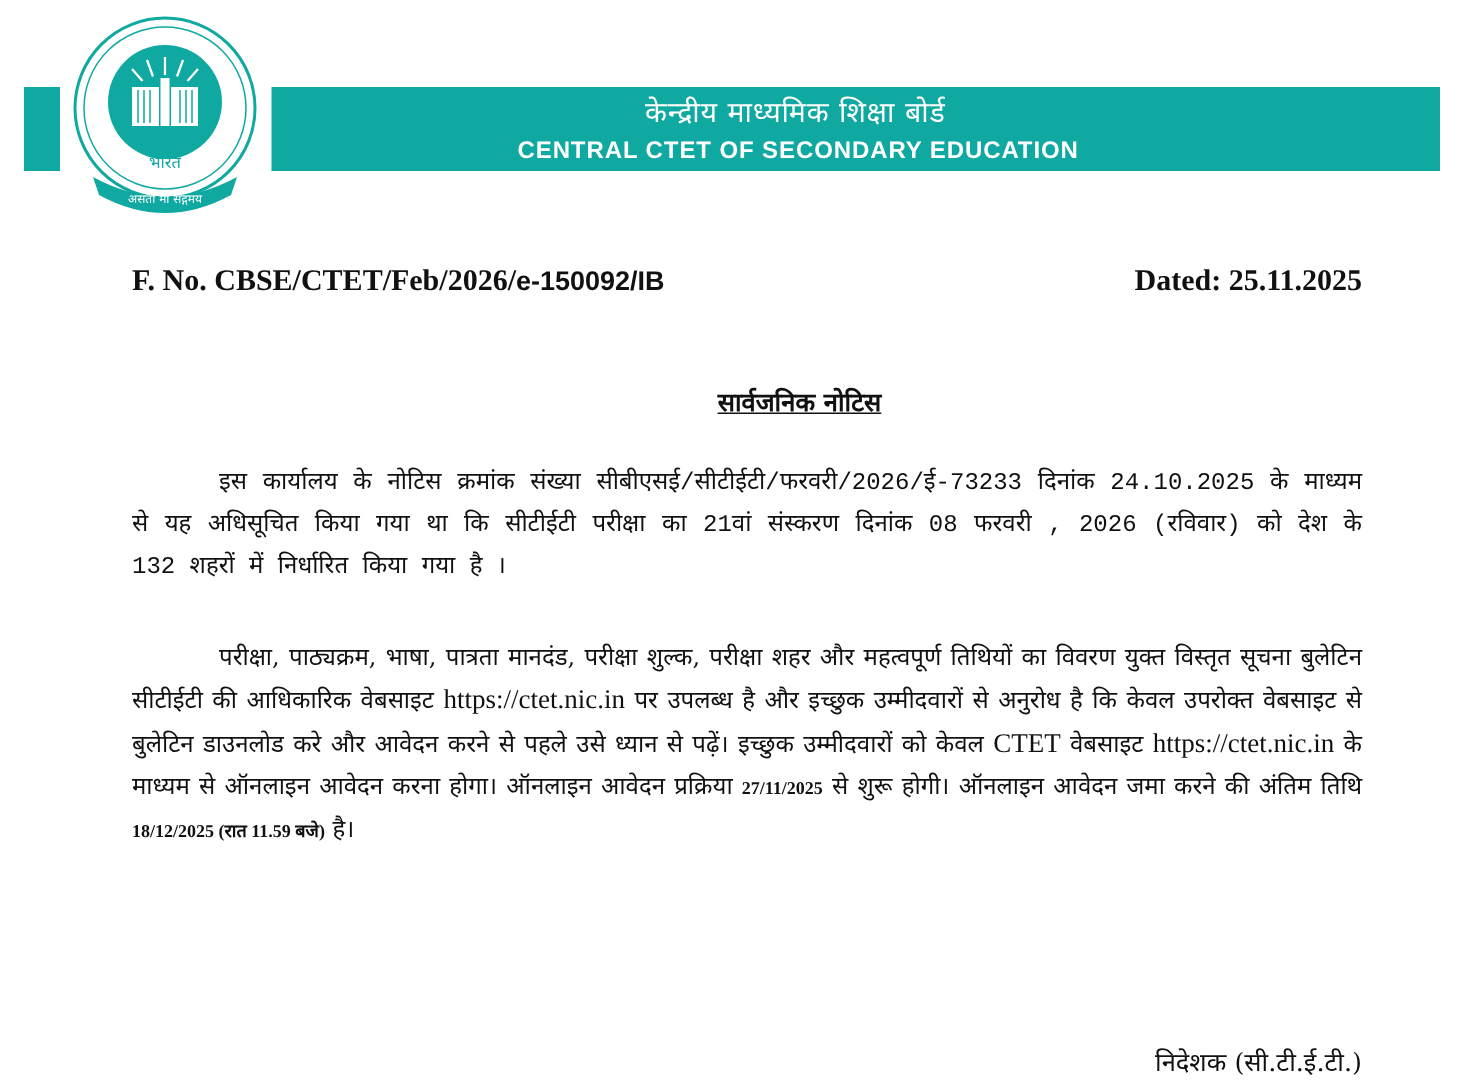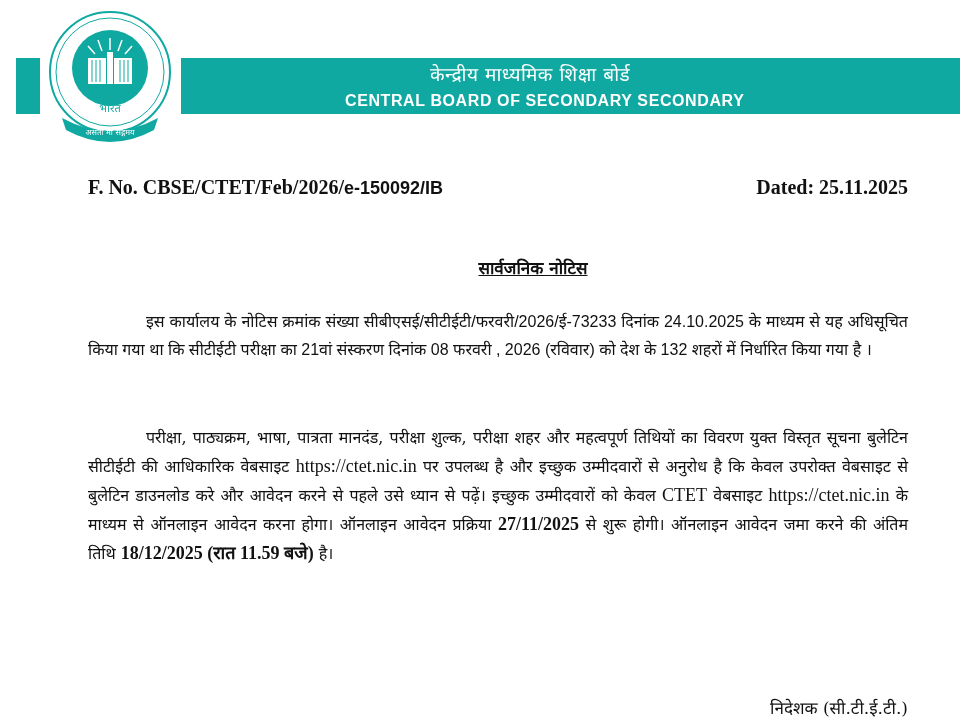--- a/index.html
+++ b/index.html
@@ -6,34 +6,34 @@
   body { width:976px; height:724px; position:relative; overflow:hidden; font-family:"Liberation Serif", serif; color:#111; }
   .band-left { position:absolute; left:16px; top:58px; width:24px; height:56px; background:#0fa9a2; }
   .band-main { position:absolute; left:181px; top:58px; width:779px; height:56px; background:#0fa9a2; }
   .band-hindi { position:absolute; left:410px; top:61px; color:#fff; font-family:"DejaVu Sans", sans-serif; font-size:19px; letter-spacing:0.5px;margin-left:20px; }
   .band-english { position:absolute; left:345px; top:92px; color:#fff; font-family:"Liberation Sans", sans-serif; font-weight:bold; font-size:16px; letter-spacing:0.6px; }
   .logo { position:absolute; left:44px; top:8px; width:132px; height:138px; }
   .ref { position:absolute; left:88px; top:176px; font-weight:bold; font-size:20px; }
   .ref .sans { font-family:"Liberation Sans", sans-serif; font-size:18px; }
   .dated { position:absolute; right:68px; top:176px; font-weight:bold; font-size:20px; }
   .title { position:absolute; left:0; width:976px; text-align:center; top:256px; font-family:"DejaVu Sans", sans-serif; font-weight:bold; font-size:17px; text-decoration:underline;padding-left:45px; }
-  .para { position:absolute; left:88px; width:820px; font-family:Liberation Sans, sans-serif; font-size:16px; line-height:28px; text-align:justify; text-indent:58px; }
+  .para { position:absolute; left:88px; width:820px; font-family:Liberation Mono, monospace; font-size:16px; line-height:28px; text-align:justify; text-indent:58px; }
   .p1 { top:308px; }
   .p2 { top:424px; font-family:"DejaVu Serif", serif; }
   .p2 .latin { font-family:"Liberation Serif", serif; font-size:18px; }
-  .p2 b { font-family:"Liberation Serif", serif; font-size:18px; }
+  .p2 b { font-family:"Liberation Serif", serif; font-size:12px; }
   .sign { position:absolute; right:68px; top:696px; font-family:"DejaVu Serif", serif; font-size:17px; }
 </style>
 </head>
 <body>
 
 <div class="band-left"></div>
 <div class="band-main"></div>
 <div class="band-hindi">केन्द्रीय माध्यमिक शिक्षा बोर्ड</div>
-<div class="band-english">CENTRAL BOARD OF SECONDARY SECONDARY</div>
+<div class="band-english">CENTRAL CTET OF SECONDARY EDUCATION</div>
 
 <svg class="logo" viewBox="0 0 132 138">
   <circle cx="66" cy="64" r="60" fill="#fff" stroke="#0fa9a2" stroke-width="2"></circle>
   <circle cx="66" cy="64" r="54" fill="none" stroke="#0fa9a2" stroke-width="1"></circle>
   <circle cx="66" cy="60" r="38" fill="#0fa9a2"></circle>
   <g stroke="#fff" stroke-width="1.5">
     <line x1="66" y1="30" x2="66" y2="42"></line>
       <line x1="54" y1="32" x2="58" y2="43"></line>
       <line x1="78" y1="32" x2="74" y2="43"></line>
     <line x1="44" y1="38" x2="51" y2="46"></line>

